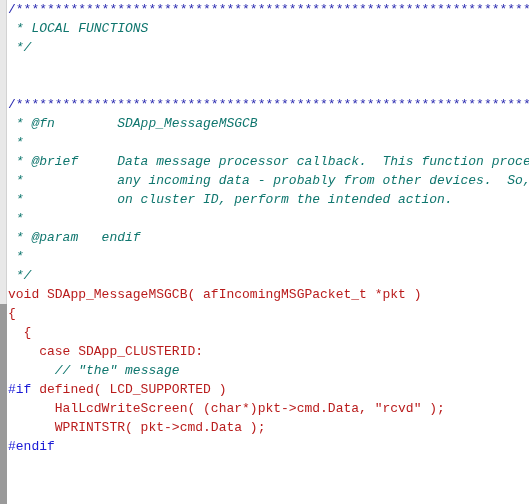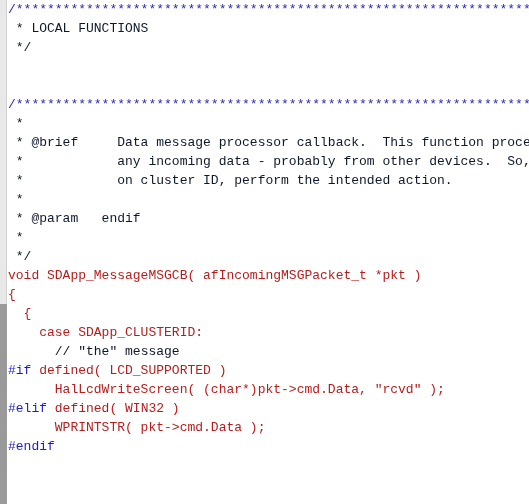--- a/index.html
+++ b/index.html
@@ -43,21 +43,22 @@
   .code-line {
     height: 19px;
     line-height: 19px;
     font-size: 13px;
     white-space: pre;
     letter-spacing: 0px;
     color: #000000;
   }
   .tok { white-space: pre; }
   .tok-comment {
-    color: #0f172a;
+    color: #0f766e;
+    font-style: italic;
   }
   .tok-comment-stars {
     color: #2b2bb0;
     font-style: normal;
   }
   .tok-plain { color: #b91c1c; }
   .tok-pre {
     color: #1a1ad6;
     font-weight: normal;
     text-align: right;
@@ -72,33 +73,33 @@
     <div id="gutter-modified" style="top: 304px; height: 209px;"></div>
   </div>
 
   <div id="code-surface">
       <div class="code-line"><span class="tok tok-comment-stars">/*********************************************************************</span></div>
       <div class="code-line"><span class="tok tok-comment"> * LOCAL FUNCTIONS</span></div>
       <div class="code-line"><span class="tok tok-comment"> */</span></div>
       <div class="code-line"><span class="tok tok-plain"></span>&nbsp;</div>
       <div class="code-line"><span class="tok tok-plain"></span>&nbsp;</div>
       <div class="code-line"><span class="tok tok-comment-stars">/*********************************************************************</span></div>
+      <div class="code-line"><span class="tok tok-comment"> * @fn        SDApp_MessageMSGCB</span></div>
       <div class="code-line"><span class="tok tok-comment"> *</span></div>
       <div class="code-line"><span class="tok tok-comment"> * @brief     Data message processor callback.  This function processes</span></div>
       <div class="code-line"><span class="tok tok-comment"> *            any incoming data - probably from other devices.  So, based</span></div>
       <div class="code-line"><span class="tok tok-comment"> *            on cluster ID, perform the intended action.</span></div>
       <div class="code-line"><span class="tok tok-comment"> *</span></div>
       <div class="code-line"><span class="tok tok-comment"> * @param   endif</span></div>
       <div class="code-line"><span class="tok tok-comment"> *</span></div>
       <div class="code-line"><span class="tok tok-comment"> */</span></div>
       <div class="code-line"><span class="tok tok-plain">void SDApp_MessageMSGCB( afIncomingMSGPacket_t *pkt )</span></div>
       <div class="code-line"><span class="tok tok-plain">{</span></div>
       <div class="code-line"><span class="tok tok-plain">  {</span></div>
       <div class="code-line"><span class="tok tok-plain">    case SDApp_CLUSTERID:</span></div>
       <div class="code-line"><span class="tok tok-plain">      </span><span class="tok tok-comment">// "the" message</span></div>
       <div class="code-line"><span class="tok tok-pre">#if</span><span class="tok tok-plain"> defined( LCD_SUPPORTED )</span></div>
       <div class="code-line"><span class="tok tok-plain">      HalLcdWriteScreen( (char*)pkt-&gt;cmd.Data, "rcvd" );</span></div>
-      <div class="code-line"><span class="tok tok-pre">#elif</span><span class="tok tok-plain"> defined( WIN32 )</span></div>
       <div class="code-line"><span class="tok tok-plain">      WPRINTSTR( pkt-&gt;cmd.Data );</span></div>
       <div class="code-line"><span class="tok tok-pre">#endif</span></div>
     </div>
 
 </div>
 
 </body></html>

